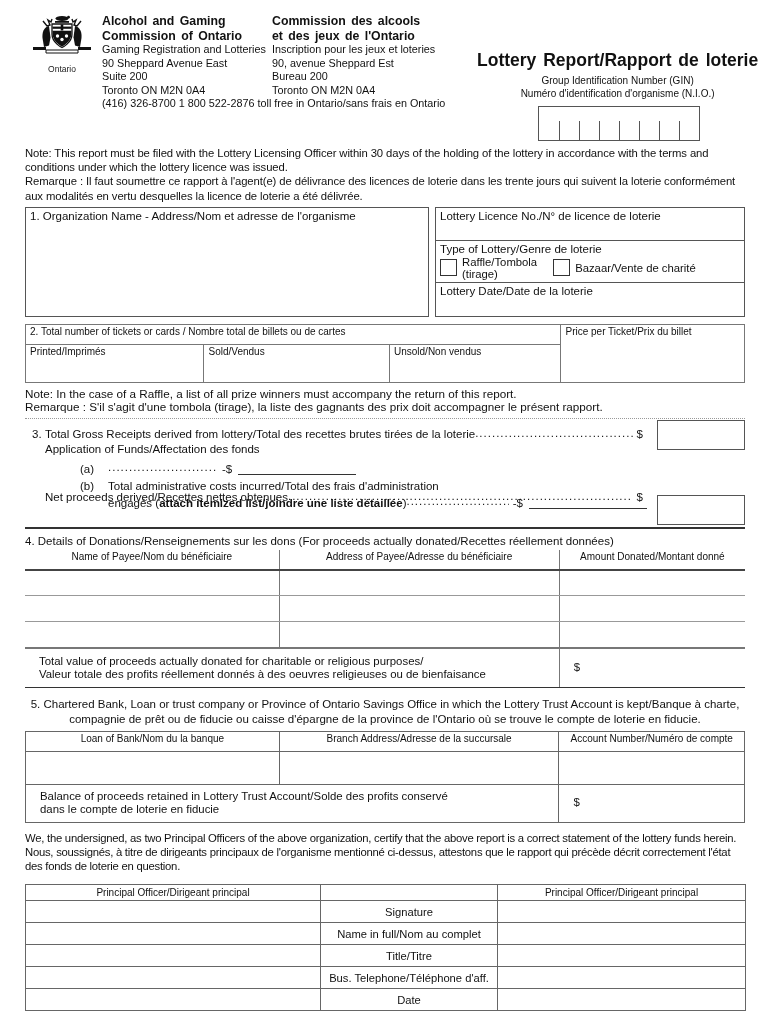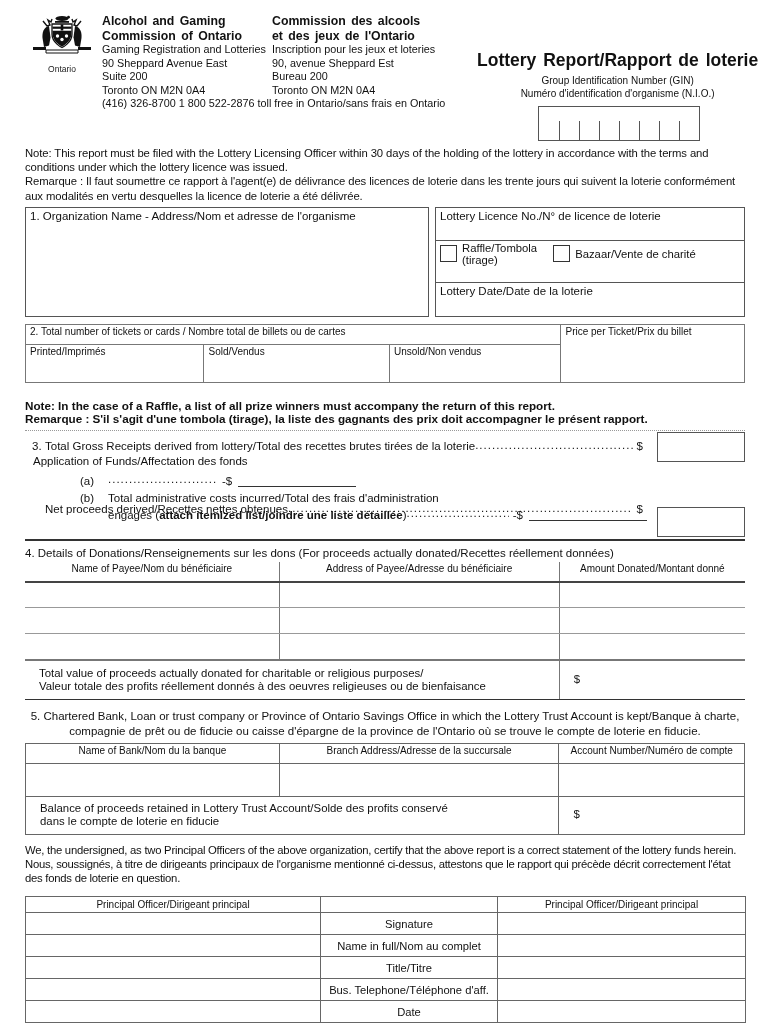--- a/index.html
+++ b/index.html
@@ -34,21 +34,21 @@
   .cb{width:15px;height:15px;border:1px solid #333;flex:0 0 auto;background:#fff;}
   .cbl{font-size:11.3px;line-height:12px;margin-left:5px;}
   .bz{margin-left:16px;}
   
   table{border-collapse:collapse;width:100%;table-layout:fixed;}
   td{font-size:10px;vertical-align:top;padding:1px 4px;box-sizing:border-box;}
   .t2{border:1.5px solid #333;margin-top:7px;}
   .t2 td{border:1px solid #777;}
   .t2 .h{height:20px;}
   .t2 .sub{height:38px;}
-  .boldnote{font-weight:bold;font-size:11.7px;line-height:13.5px;margin-top:16px;}
+  .boldnote{font-weight:normal;font-size:11.7px;line-height:13.5px;margin-top:4px;}
   
   .s3{position:relative;height:108px;margin-top:4px;border-top:1px dotted #999;border-bottom:2px solid #333;font-size:11.5px;}
   .s3 .row{position:absolute;display:flex;align-items:flex-end;}
   .s3 .ctr{align-items:center;}
   .leader{flex:1;overflow:hidden;white-space:nowrap;height:14px;}
   .leader::after{content:"..........................................................................................................................................................";letter-spacing:1px;}
   .dbox{width:86px;height:28px;border:1px solid #555;background:#fff;position:absolute;right:0;}
   .blank{width:118px;border-bottom:1px solid #333;height:13px;margin-left:4px;flex:0 0 auto;}
   .cur{margin:0 2px 0 4px;flex:0 0 auto;}
   
@@ -157,20 +157,21 @@
     <div class="s1-left">
       <div class="lbl">1.  Organization Name - Address/Nom et adresse de l'organisme</div>
       <div></div>
     </div>
     <div class="s1-right">
       <div class="s1-licence">
         <div class="lbl">Lottery Licence No./N° de licence de loterie</div>
         <div></div>
       </div>
       <div class="s1-type">
+        <div class="lbl" style="padding-bottom:0">Type of Lottery/Genre de loterie</div>
         <div class="cbrow">
           <div class="cb"></div>
           <div class="cbl">
             <div>Raffle/Tombola</div>
             <div>(tirage)</div>
           </div>
           <div class="cb bz"></div>
           <div class="cbl">Bazaar/Vente de charité</div>
         </div>
       </div>
@@ -221,21 +222,21 @@
   <div class="s3">
     <div class="row ctr" style="top:2px;left:7px;right:100px;height:26px">
       <span style="width:13px">3.</span>
       <span>Total Gross Receipts derived from lottery/Total des recettes brutes tirées de la loterie</span>
       <span class="leader"></span>
       <span class="cur">$</span>
     </div>
     <div class="dbox" style="top:1px">
       <span></span>
     </div>
-    <div class="row" style="top:24px;left:8px">Application of Funds/Affectation des fonds</div>
+    <div class="row" style="top:24px;left:20px">Application of Funds/Affectation des fonds</div>
     <div class="row" style="top:41px;left:55px;right:98px;height:15px">
       <span style="width:28px">(a)</span>
       <span class="leader" style="max-width:110px"></span>
       <span class="cur">-$</span>
       <span class="blank"><span></span></span>
     </div>
     <div class="row" style="top:61px;left:55px">
       <span style="width:28px">(b)</span>
       <span>Total administrative costs incurred/Total des frais d'administration</span>
     </div>
@@ -300,21 +301,21 @@
 
   <div class="s5h">5.  Chartered Bank, Loan or trust company or Province of Ontario Savings Office in which the Lottery Trust Account is kept/Banque à charte, compagnie de prêt ou de fiducie ou caisse d'épargne de la province de l'Ontario où se trouve le compte de loterie en fiducie.</div>
   <table class="t5">
     <colgroup>
         <col style="width:253px">
         <col style="width:279px">
         <col style="width:185px">
       </colgroup>
     <tbody>
         <tr class="hd">
-      <td>Name of Bank/Nom du la banque</td>
+      <td>Loan of Bank/Nom du la banque</td>
       <td>Branch Address/Adresse de la succursale</td>
       <td>Account Number/Numéro de compte</td>
     </tr>
     <tr class="bd">
       <td></td>
       <td></td>
       <td></td>
     </tr>
     <tr class="tot">
       <td colspan="2">

